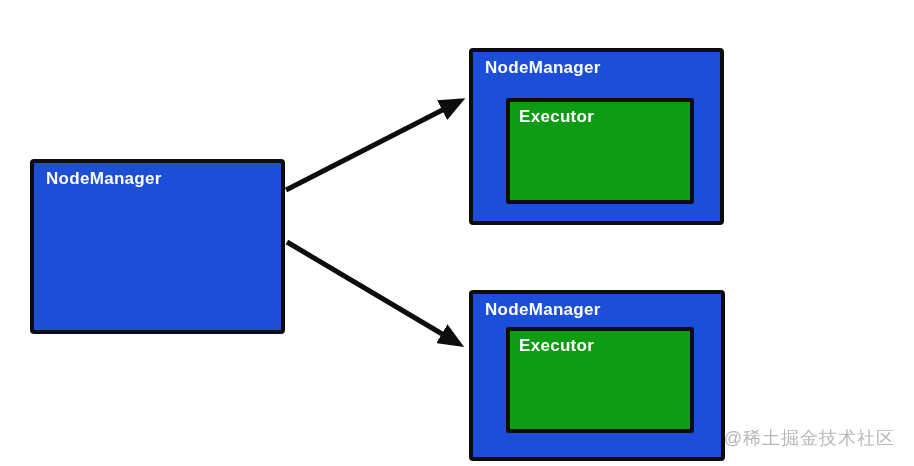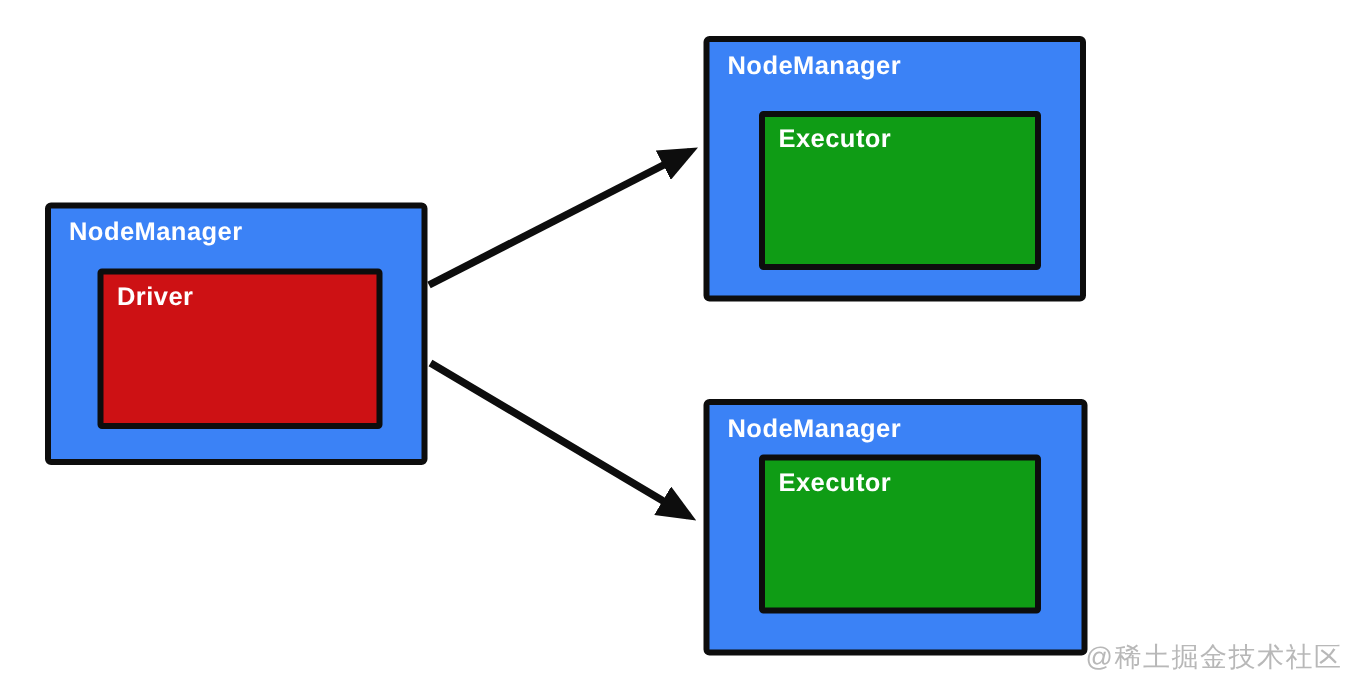--- a/index.html
+++ b/index.html
@@ -10,24 +10,25 @@
   }
   .canvas {
     position: relative;
     width: 914px;
     height: 466px;
     background: #ffffff;
     overflow: hidden;
   }
   .node {
     position: absolute;
-    background: #3b82f6;
+    background: #1d4ed8;
     border: 4px solid #0d0d0d;
     border-radius: 4px;
     box-sizing: border-box;
+    margin-top: 24px;
   }
   .node-left   { left: 30px;  top: 135px; width: 255px; height: 175px; }
   .node-top    { left: 469px; top: 24px;  width: 255px; height: 177px; }
   .node-bottom { left: 469px; top: 266px; width: 256px; height: 171px; }
   .node-title {
     position: absolute;
     left: 12px;
     top: 6px;
     color: #ffffff;
     font-size: 17px;
@@ -84,23 +85,20 @@
       <marker id="arrowhead" markerUnits="userSpaceOnUse" markerWidth="26" markerHeight="22" refX="20" refY="11" orient="auto">
         <polygon points="0 0, 26 11, 0 22" fill="#0d0d0d"></polygon>
       </marker>
     </defs>
     <line x1="286" y1="190" x2="460" y2="101" stroke="#0d0d0d" stroke-width="5" marker-end="url(#arrowhead)"></line>
     <line x1="287" y1="242" x2="459" y2="344" stroke="#0d0d0d" stroke-width="5" marker-end="url(#arrowhead)"></line>
   </svg>
 
   <div class="node node-left">
     <span class="node-title">NodeManager</span>
-    <div class="inner-box driver-box">
-      <span class="inner-label">Driver</span>
-    </div>
   </div>
 
   <div class="node node-top">
     <span class="node-title">NodeManager</span>
     <div class="inner-box executor-box executor-top-box">
       <span class="inner-label">Executor</span>
     </div>
   </div>
 
   <div class="node node-bottom">

